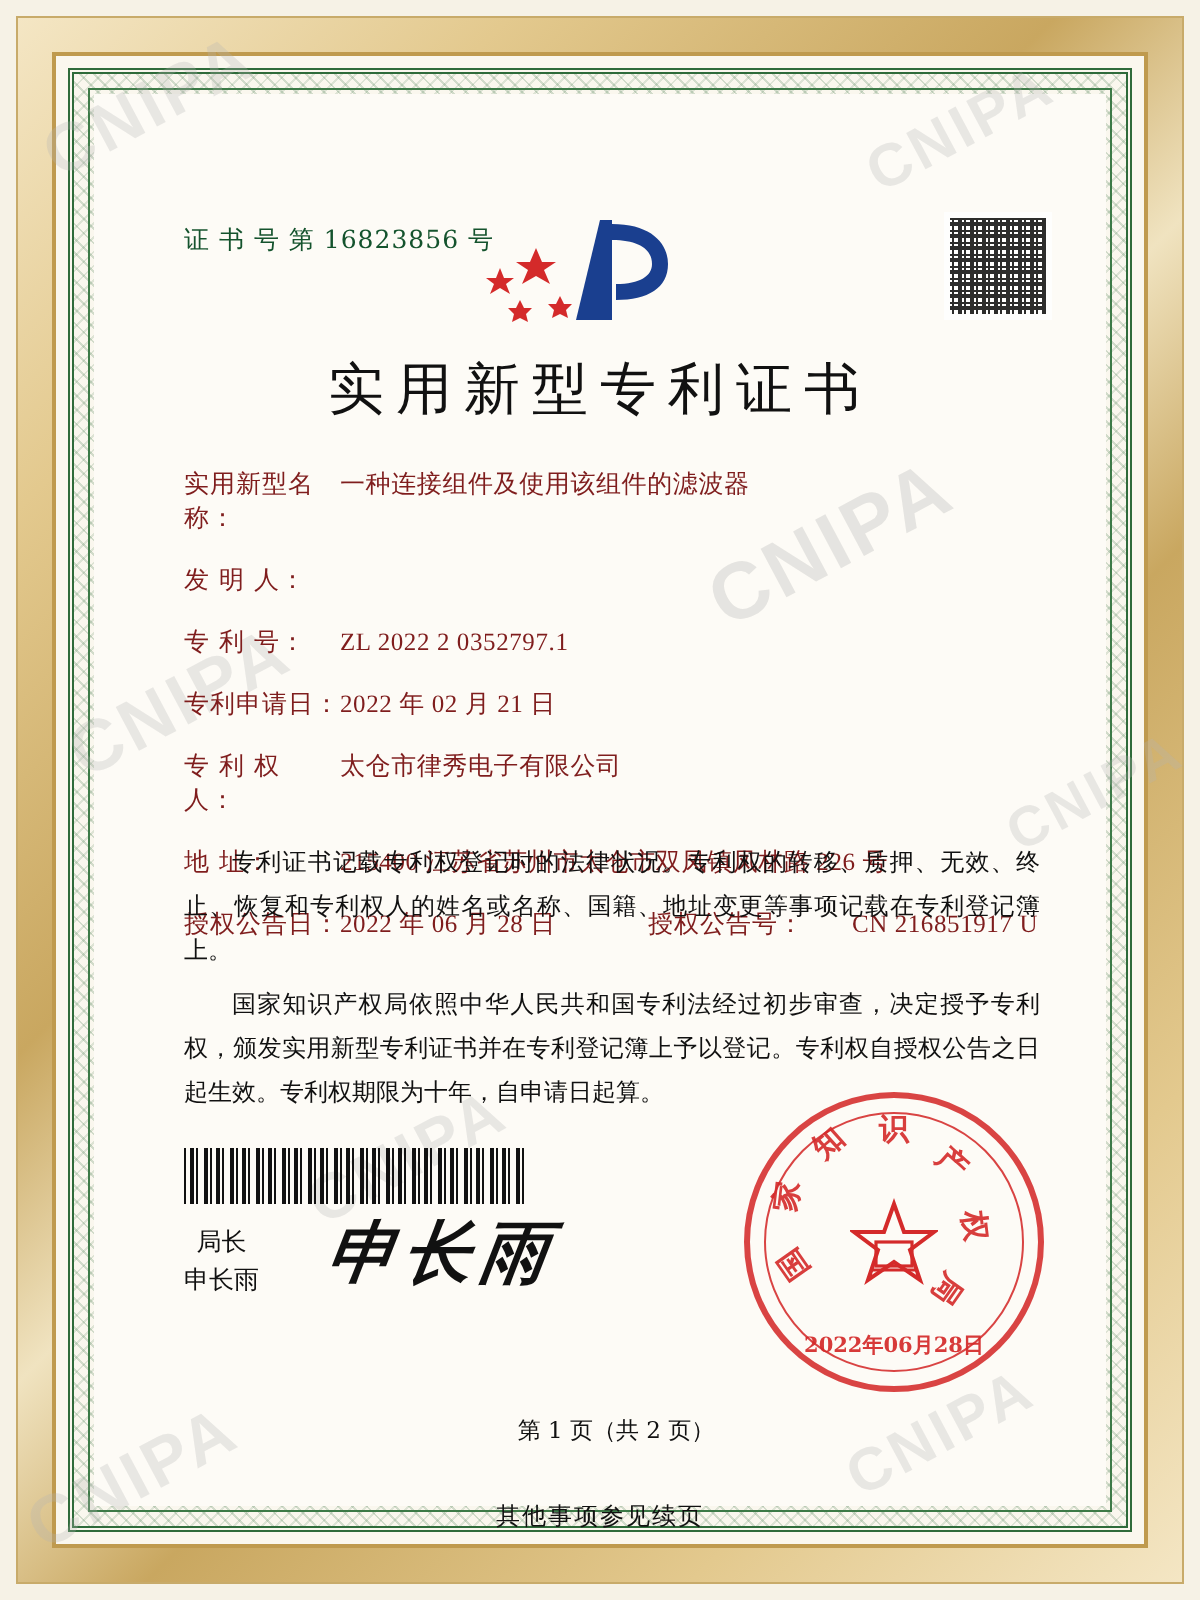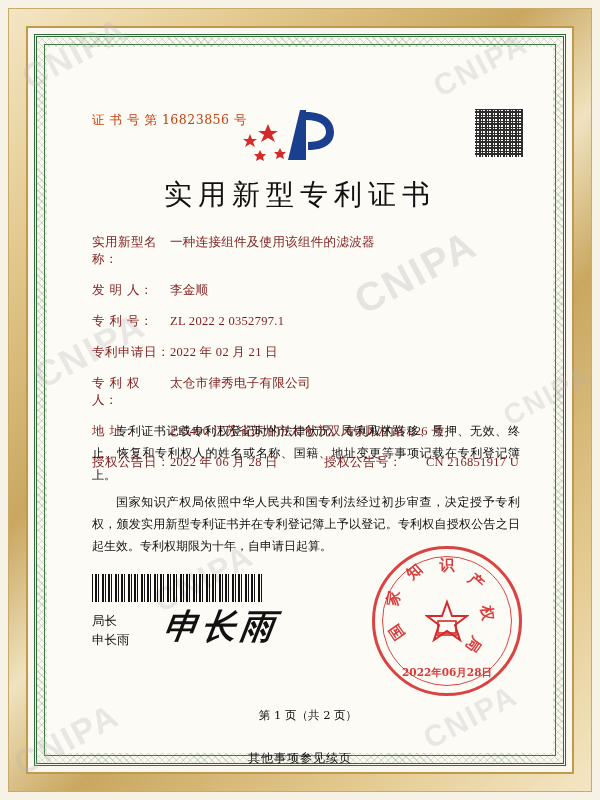--- a/index.html
+++ b/index.html
@@ -84,21 +84,21 @@
   .content {
     position: absolute;
     left: 56px; top: 56px; right: 56px; bottom: 56px;
   }
 
   .cert-no {
     position: absolute;
     left: 36px;
     top: 56px;
     font-size: 12.5px;
-    color: #c2410c;
+    color: #14532d;
     letter-spacing: .5px;
   }
 
   .qr {
     position: absolute;
     right: 18px;
     top: 50px;
     width: 52px;
     height: 52px;
     background-color: #fff;
@@ -195,20 +195,21 @@
       #111 10px 12px, transparent 12px 13px);
   }
 
   .signature-block {
     position: absolute;
     left: 36px;
     top: 556px;
     font-size: 12.5px;
     color: #111;
     line-height: 1.5;
+    text-align: center;
   }
 
   .handwriting {
     position: absolute;
     left: 108px;
     top: 548px;
     font-size: 34px;
     font-family: "DejaVu Serif", "Liberation Serif", serif;
     font-style: italic;
     font-weight: bold;
@@ -321,21 +322,20 @@
 
     <div class="title">实用新型专利证书</div>
 
     <div class="fields">
       <div class="field-row">
         <div class="field-label">实用新型名称：</div>
         <div class="field-value">一种连接组件及使用该组件的滤波器</div>
       </div>
       <div class="field-row">
         <div class="field-label">发 明 人：</div>
-        <div class="field-value">李金顺</div>
       </div>
       <div class="field-row">
         <div class="field-label">专 利 号：</div>
         <div class="field-value">ZL 2022 2 0352797.1</div>
       </div>
       <div class="field-row">
         <div class="field-label">专利申请日：</div>
         <div class="field-value">2022 年 02 月 21 日</div>
       </div>
       <div class="field-row">

